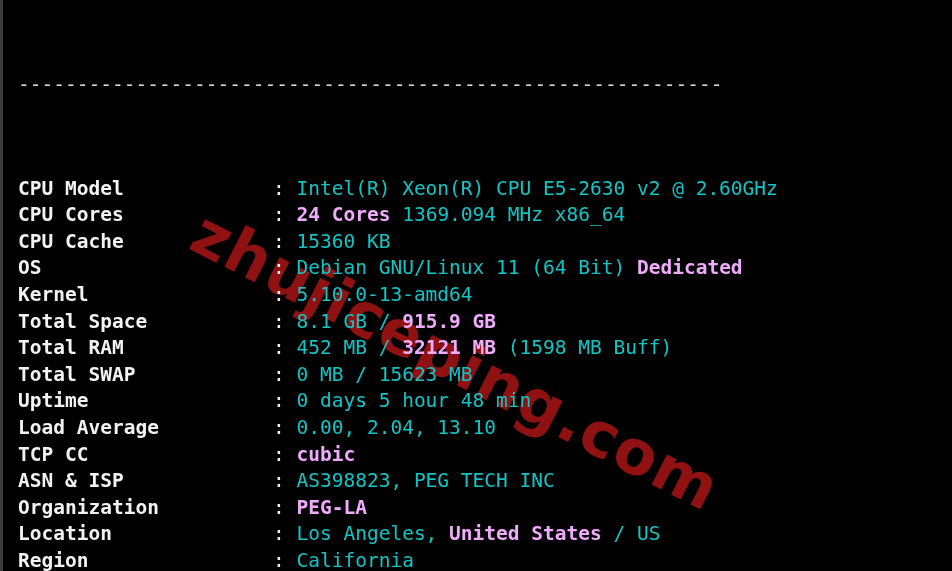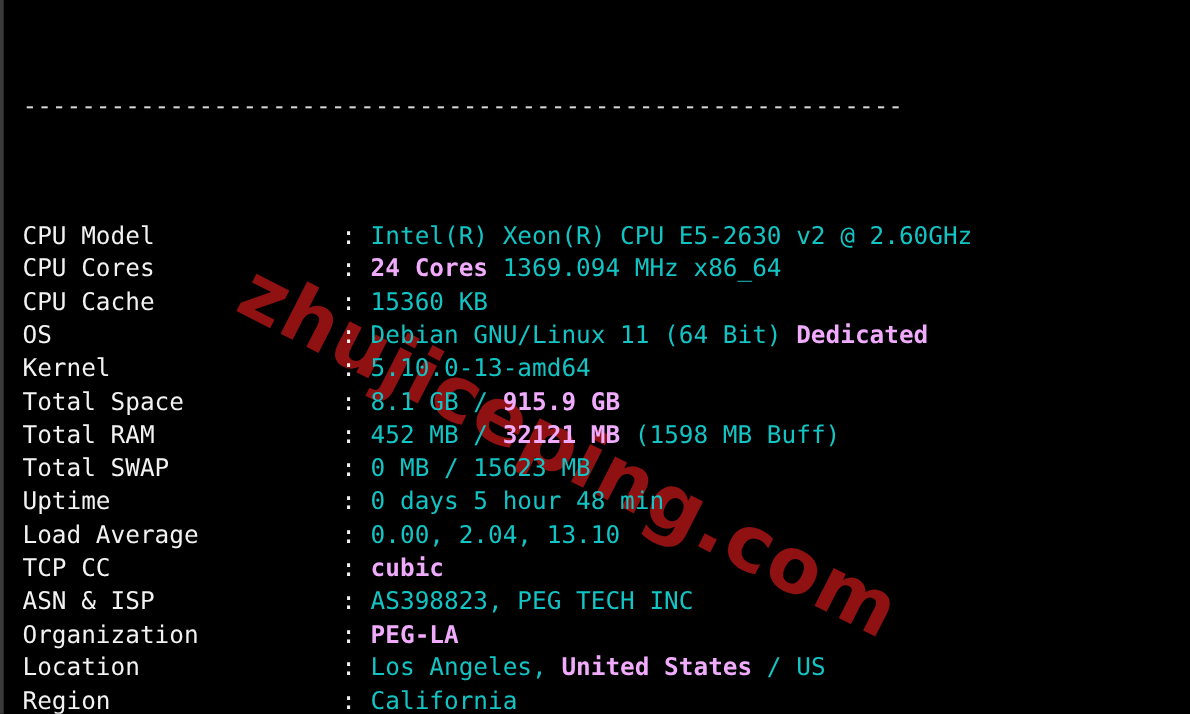--- a/index.html
+++ b/index.html
@@ -57,20 +57,21 @@
     height: 16px;
     line-height: 10px;
   }
 
   .label {
     color: #f2f2f2;
     display: inline-block;
     width: 255px;
     white-space: pre;
     vertical-align: top;
+    font-weight: bold;
   }
   .colon {
     color: #f2f2f2;
     white-space: pre;
   }
   .c {  
     color: #13c4c4;
     white-space: pre;
     margin-top: 24px;
   }

